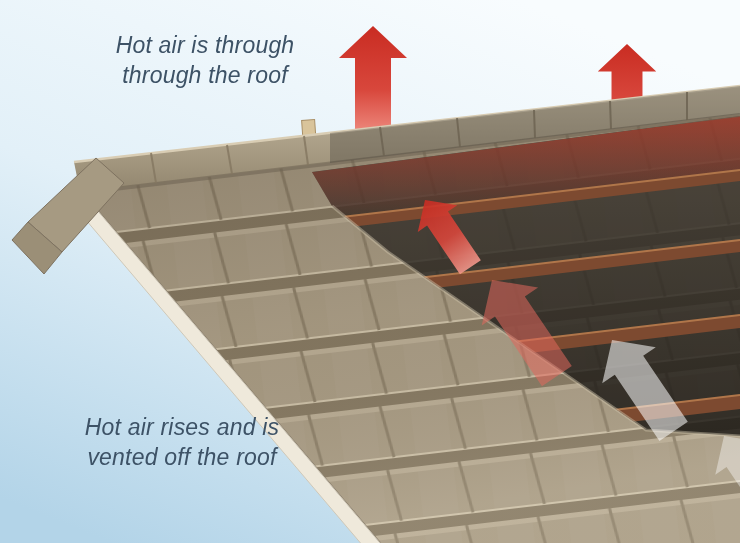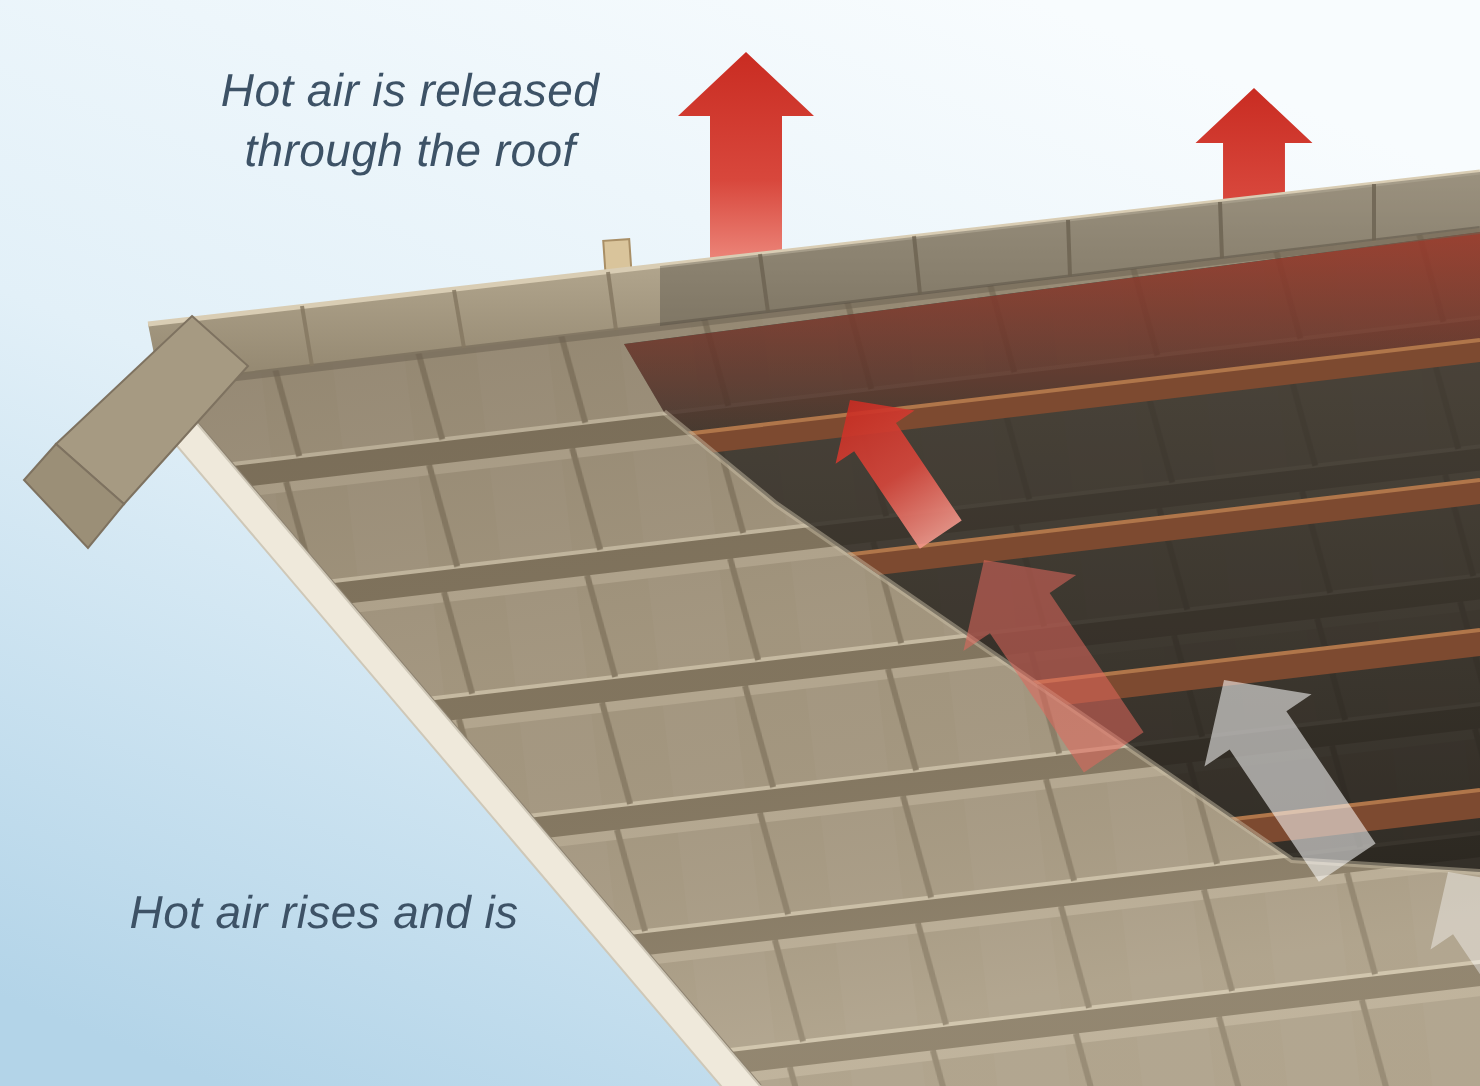--- a/index.html
+++ b/index.html
@@ -6,21 +6,21 @@
   .stage{
     position:relative;width:740px;height:543px;overflow:hidden;
     font-family:"Liberation Sans",sans-serif;background:#dceaf4;
   }
   .stage svg{position:absolute;left:0;top:0;}
   .caption{
     position:absolute;font-style:italic;font-size:23px;line-height:1.32;
     color:#3d5266;text-align:center;font-weight:400;letter-spacing:.2px;
   }
   .caption.top{left:85px;top:30px;width:240px;}
-  .caption.bottom{left:36px;top:412px;width:252px;margin-top:29px;}
+  .caption.bottom{left:56px;top:412px;width:252px;}
 </style>
 </head>
 <body>
 
 <div class="stage">
 
   <svg width="740" height="543" viewBox="0 0 740 543">
     <defs>
       <linearGradient id="sky" x1="0.7" y1="0" x2="0.15" y2="1">
         <stop offset="0" stop-color="#f8fcfe"></stop>
@@ -122,20 +122,21 @@
       <polygon points="330,133 740,86 740,114 330,163" fill="#3e3a34" opacity="0.33"></polygon>
     </g>
 
     <g>
       <polygon points="96,158 124,183 62,252 28,222" fill="#a69a82" stroke="#7e7260" stroke-width="1"></polygon>
       <polygon points="28,222 62,252 44,274 12,240" fill="#9b8f77" stroke="#7e7260" stroke-width="1"></polygon>
     </g>
   </svg>
 
   <div class="caption top">
-    <span>Hot air is released</span><br>
+    <span>Hot air is through</span><br>
     <span>through the roof</span>
   </div>
   <div class="caption bottom">
     <span>Hot air rises and is</span><br>
+    <span>vented off the roof</span>
   </div>
 
 </div>
 
 </body></html>

